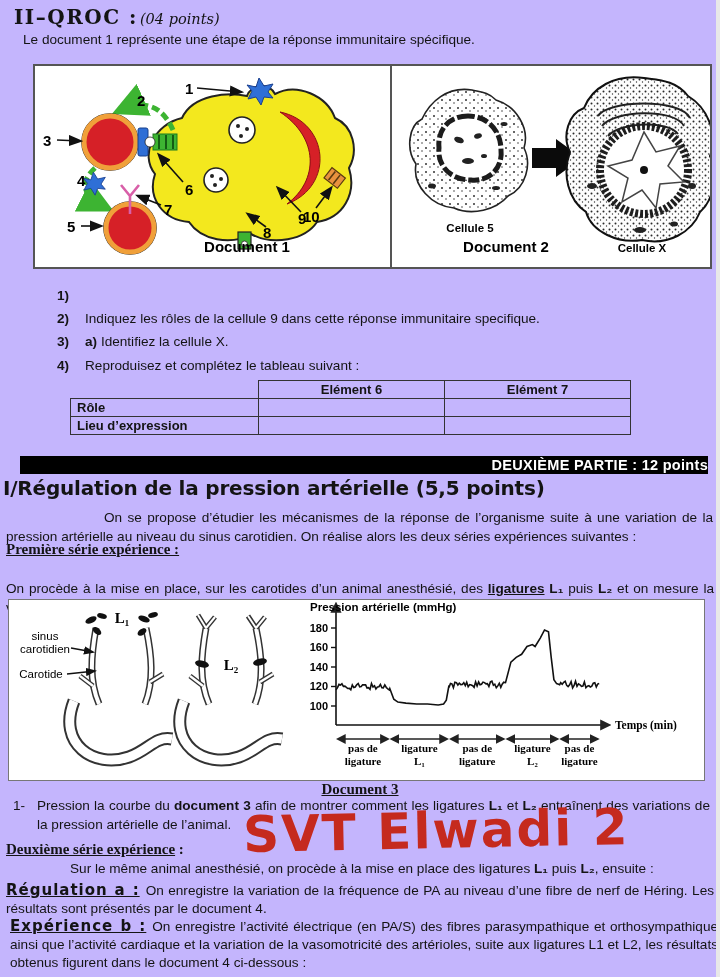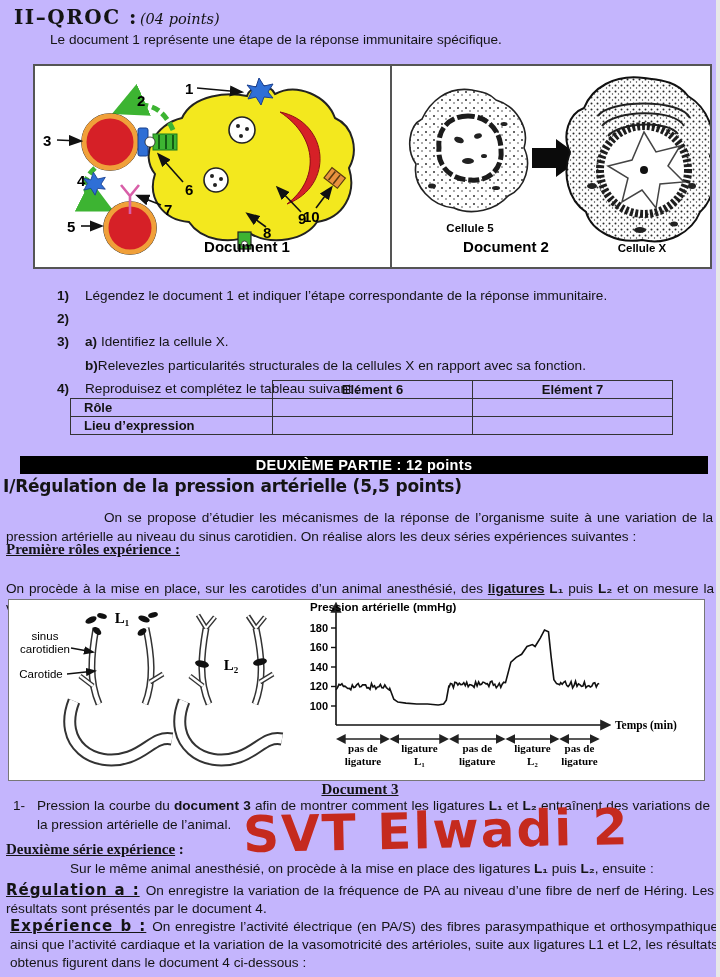--- a/index.html
+++ b/index.html
@@ -6,42 +6,42 @@
   #page{position:relative;width:716px;height:977px;background:#c4b5fd;overflow:hidden;
         font-family:"Liberation Sans",sans-serif;color:#141414;}
   .abs{position:absolute;}
   .seg-b{font-weight:700;}
   .seg-u{text-decoration:underline;}
 
   
   #hdr{left:14px;top:5px;white-space:nowrap;}
   #hdr .t{font-family:"DejaVu Serif",serif;font-weight:700;font-size:20px;letter-spacing:1.5px;}
   #hdr .p{font-family:"DejaVu Serif",serif;font-style:italic;font-size:14.5px;margin-left:2px;}
-  #intro{left:50px;top:31px;font-size:13.6px;line-height:17.5px;}
+  #intro{left:23px;top:31px;font-size:13.6px;line-height:17.5px;}
 
   
   #fig1{left:33px;top:64px;width:675px;height:201px;border:2px solid #555;background:#fff;}
   #fig1 .divider{position:absolute;left:355px;top:0;width:2px;height:100%;background:#555;}
 
   
   #qs{left:57px;top:284px;width:640px;font-size:13.6px;line-height:23.2px;}
   .qrow{display:flex;}
   .qrow .mk{width:28px;font-weight:700;flex:0 0 28px;}
 
   
   #tbl{left:70px;top:380px;border-collapse:collapse;font-size:13px;}
-  #tbl td{border:1.5px solid #333;height:17px;padding:0 13px;}
+  #tbl td{border:1.5px solid #333;height:17px;padding:0 6px;}
   #tbl td.nob{border:none;}
   #tbl td.hd{font-weight:700;text-align:center;width:173px;}
   #tbl td.lb{font-weight:700;width:175px;}
 
   
   #banner{left:20px;top:456px;width:688px;height:18px;background:#000;color:#fff;
-          font-weight:700;font-size:14.5px;text-align:center;line-height:18px;letter-spacing:.3px;}
-  #h2reg{left:3px;top:476px;font-family:"DejaVu Sans",sans-serif;font-weight:700;font-size:17px;letter-spacing:-.2px;}
+          font-weight:700;font-size:14.5px;text-align:right;line-height:18px;letter-spacing:.3px;}
+  #h2reg{left:3px;top:476px;font-family:"DejaVu Sans",sans-serif;font-weight:700;font-size:20px;letter-spacing:-.2px;}
   .para{font-size:13.6px;line-height:18.6px;text-align:justify;}
   #para1{left:6px;top:509px;width:707px;text-indent:98px;}
   .serifhead{font-family:"Liberation Serif",serif;font-weight:700;font-size:15px;}
   .serifhead .hu{text-decoration:underline;}
   #serie1{left:6px;top:541px;}
   #para2{left:6px;top:548px;width:708px;margin-top:32px;}
 
   
   #doc3{left:8px;top:599px;width:695px;height:180px;border:1.5px solid #777;background:#fff;}
   #cap3{left:0;top:781px;width:720px;text-align:center;}
@@ -219,32 +219,31 @@
         <ellipse cx="282" cy="158" rx="4" ry="2.5" fill="#222"></ellipse>
       </g>
       <text x="114" y="186" font-size="15" font-weight="700" text-anchor="middle">Document 2</text>
       <text x="250" y="186" font-size="11.5" font-weight="700" text-anchor="middle">Cellule X</text>
     </svg>
   </div>
 
   <div class="abs" id="qs">
     <div class="qrow">
       <span class="mk">1)</span>
-      <span><span>Légendez le document 1 et indiquer l’étape correspondante de la réponse immunitaire.</span></span>
     </div>
     <div class="qrow">
       <span class="mk">2)</span>
+      <span><span>Indiquez les rôles de la cellule 9 dans cette réponse immunitaire specifique.</span></span>
     </div>
     <div class="qrow">
       <span class="mk">3)</span>
       <span><span class="seg-b">a) </span><span>Identifiez la cellule X.</span></span>
     </div>
     <div class="qrow">
       <span class="mk"></span>
-      <span><span class="seg-b">b)</span><span>Relevezles particularités structurales de la cellules X en rapport avec sa fonction.</span></span>
     </div>
     <div class="qrow">
       <span class="mk">4)</span>
       <span><span>Reproduisez et complétez le tableau suivant :</span></span>
     </div>
   </div>
 
   <table class="abs" id="tbl">
     <tbody>
         <tr>
@@ -261,21 +260,21 @@
       <td class="lb">Lieu d’expression</td>
       <td></td>
       <td></td>
     </tr>
   </tbody>
     </table>
 
   <div class="abs" id="banner">DEUXIÈME PARTIE : 12 points</div>
   <div class="abs" id="h2reg">I/Régulation de la pression artérielle (5,5 points)</div>
   <div class="abs para" id="para1">On se propose d’étudier les mécanismes de la réponse de l’organisme suite à une variation de la pression artérielle au niveau du sinus carotidien. On réalise alors les deux séries expériences suivantes :</div>
-  <div class="abs serifhead" id="serie1"><span class="hu">Première rôles expérience :</span></div>
+  <div class="abs serifhead" id="serie1"><span class="hu">Première série expérience :</span></div>
   <div class="abs para" id="para2"><span>On procède à la mise en place, sur les carotides d’un animal anesthésié, des </span><span class="seg-b seg-u">ligatures</span><span>  </span><span class="seg-b">L₁</span><span> puis </span><span class="seg-b">L₂</span><span> et on mesure la variation de la pression artérielle de l’organisme. Les résultats sont indiqués dans le </span><span class="seg-b">document 3</span><span>.</span></div>
 
   <div class="abs" id="doc3">
     <svg width="693" height="177" viewBox="0 0 693 177">
       <defs>
         <marker id="ah3" markerWidth="8" markerHeight="6" refX="6.5" refY="3" orient="auto">
           <polygon points="0,0 8,3 0,6" fill="#111"></polygon>
         </marker>
         <marker id="bArr" markerWidth="7" markerHeight="7" refX="5.5" refY="3.5" orient="auto">
           <polygon points="0,0 7,3.5 0,7" fill="#222"></polygon>

